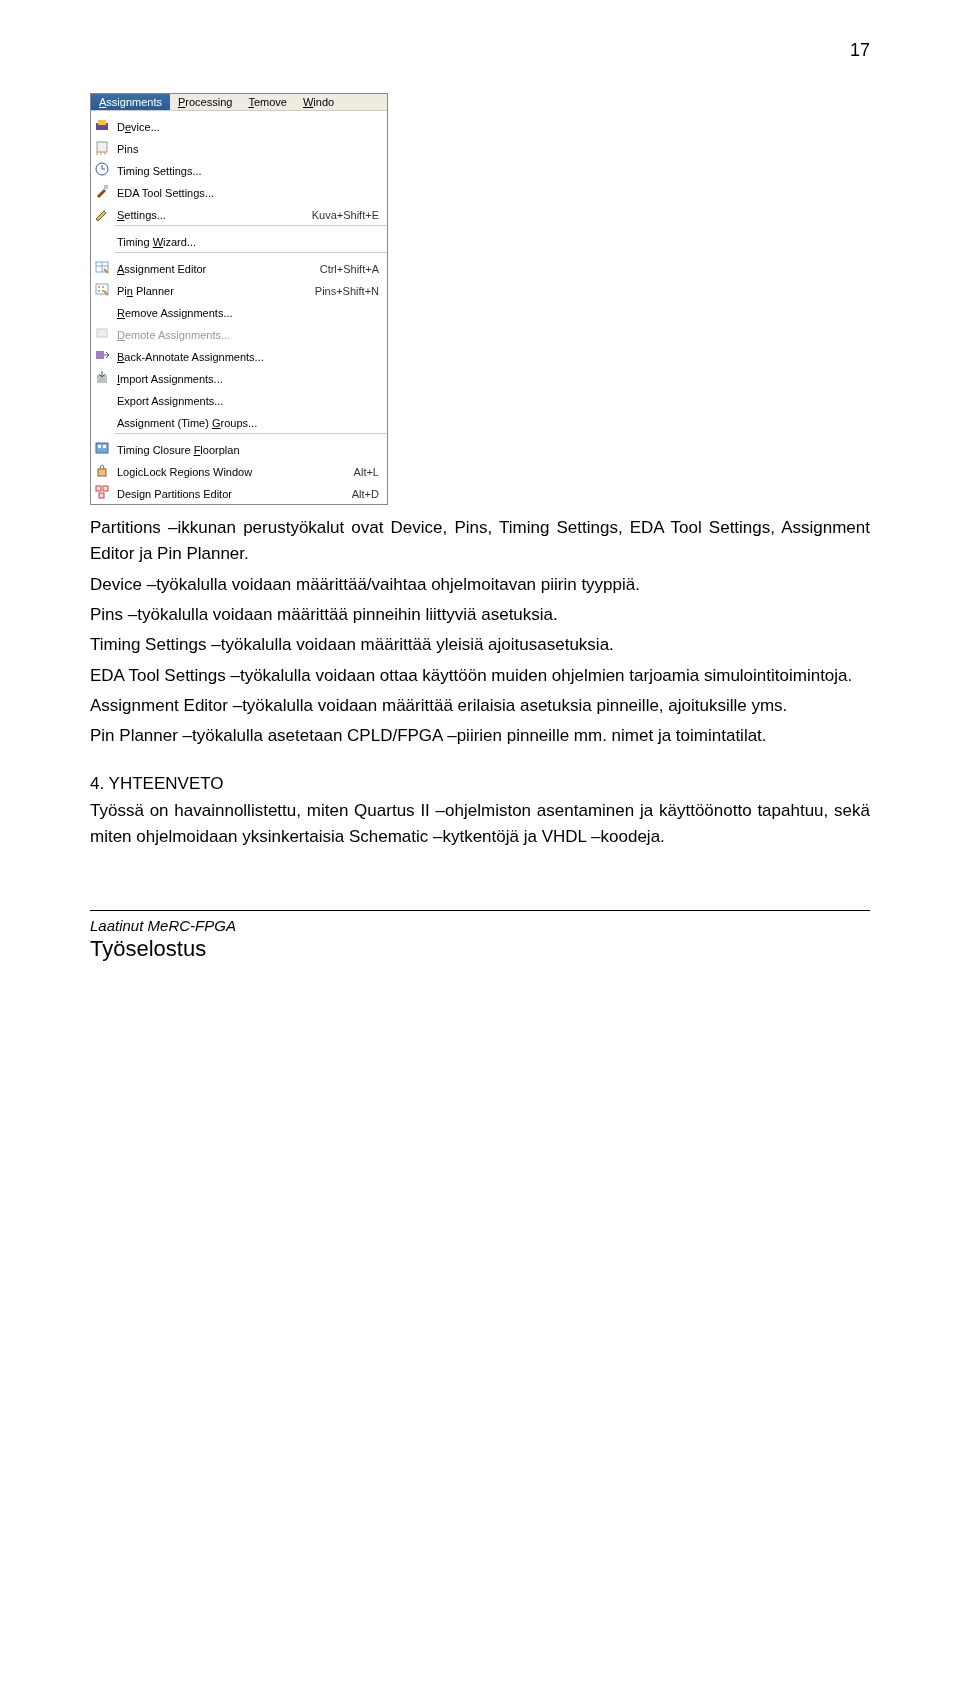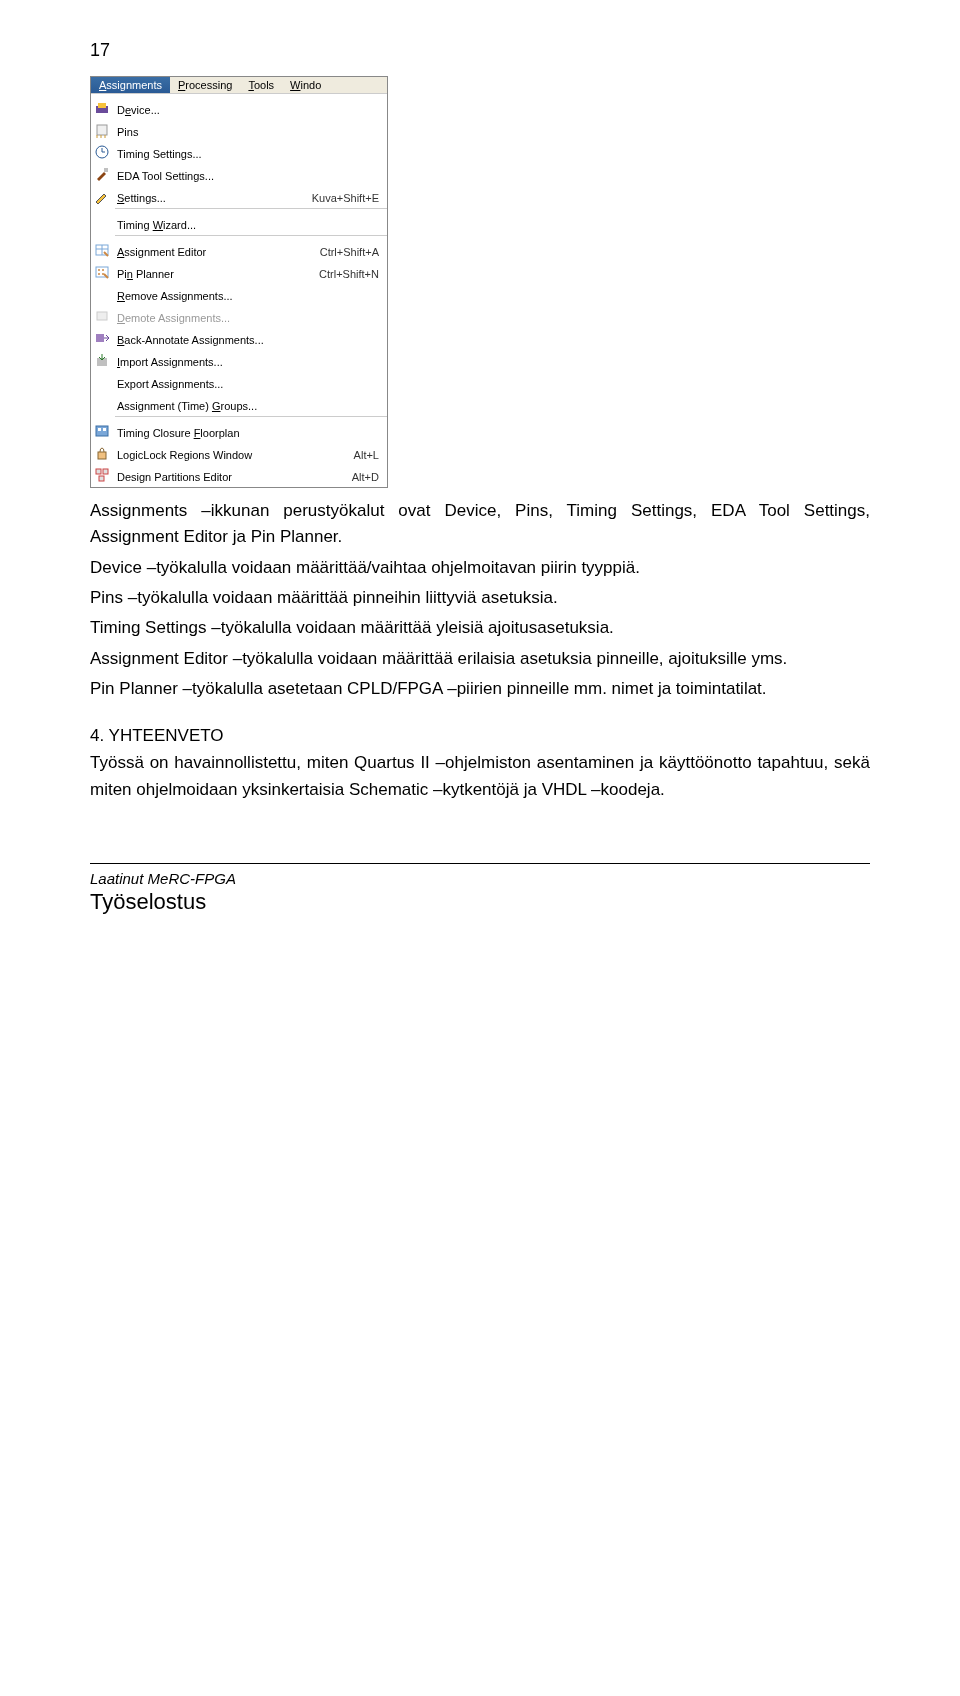--- a/index.html
+++ b/index.html
@@ -9,22 +9,23 @@
     font-family: Arial, Helvetica, sans-serif;
     font-size: 16px;
     color: #000;
     width: 960px;
   }
   .page {
     padding: 40px 90px 40px 90px;
     position: relative;
   }
   .page-number {
+    text-align: right;
     font-size: 18px;
-    margin-bottom: 15px;
+    margin-bottom: 32px;
   }
   .screenshot {
     border: 1px solid #888;
     width: 296px;
     background: #14b8a6;
     font-family: Tahoma, Arial, sans-serif;
     font-size: 11px;
     margin-bottom: 10px;
   }
   .menubar {
@@ -92,21 +93,21 @@
 </head>
 <body>
 
 <div class="page">
   <div class="page-number">17</div>
 
   <div class="screenshot">
     <div class="menubar">
       <div class="menubar-item active"><span class="ul">A</span><span>ssignments</span></div>
       <div class="menubar-item"><span class="ul">P</span><span>rocessing</span></div>
-      <div class="menubar-item"><span class="ul">T</span><span>ools</span></div>
+      <div class="menubar-item"><span class="ul">T</span><span>emove</span></div>
       <div class="menubar-item"><span class="ul">W</span><span>indo</span></div>
     </div>
 
     <div class="dropdown">
 
       <div class="menu-row">
         <span class="menu-icon">
             <svg width="16" height="16">
               <rect x="2" y="6" width="12" height="7" fill="#6a4b9a"></rect>
               <rect x="4" y="3" width="8" height="5" fill="#f7c23c"></rect>
@@ -178,21 +179,21 @@
             <svg width="16" height="16">
               <rect x="2" y="3" width="12" height="10" fill="#fff" stroke="#7aa7d8"></rect>
               <circle cx="5" cy="6" r="1" fill="#c84"></circle>
               <circle cx="9" cy="6" r="1" fill="#c84"></circle>
               <circle cx="5" cy="10" r="1" fill="#c84"></circle>
               <circle cx="9" cy="10" r="1" fill="#c84"></circle>
               <path d="M10 10 L14 14" stroke="#c84" stroke-width="2"></path>
             </svg>
           </span>
         <span class="menu-label">Pi<u>n</u> Planner</span>
-        <span class="menu-shortcut">Ctrl+Shift+N</span>
+        <span class="menu-shortcut">Pins+Shift+N</span>
       </div>
       <div class="menu-row">
         <span class="menu-icon"></span>
         <span class="menu-label"><u>R</u>emove Assignments...</span>
       </div>
       <div class="menu-row disabled">
         <span class="menu-icon">
             <svg width="16" height="16">
               <rect x="3" y="4" width="10" height="8" fill="#eee" stroke="#ccc"></rect>
             </svg>
@@ -256,24 +257,25 @@
             </svg>
           </span>
         <span class="menu-label">Design Partitions Editor</span>
         <span class="menu-shortcut">Alt+D</span>
       </div>
     </div>
   </div>
 
 
   <div class="body-text">
-    <p>Assignments –ikkunan perustyökalut ovat Device, Pins, Timing Settings, EDA Tool Settings, Assignment Editor ja Pin Planner.</p>
+    <p>Partitions –ikkunan perustyökalut ovat Device, Pins, Timing Settings, EDA Tool Settings, Assignment Editor ja Pin Planner.</p>
     <p>Device –työkalulla voidaan määrittää/vaihtaa ohjelmoitavan piirin tyyppiä.</p>
     <p>Pins –työkalulla voidaan määrittää pinneihin liittyviä asetuksia.</p>
     <p>Timing Settings –työkalulla voidaan määrittää yleisiä ajoitusasetuksia.</p>
+    <p class="indent" style="padding-left:0"><span>EDA Tool Settings –työkalulla voidaan ottaa käyttöön muiden ohjelmien tarjoamia simulointitoimintoja.</span></p>
     <p style="padding-left:0"><span>Assignment Editor –työkalulla voidaan määrittää erilaisia asetuksia pinneille, ajoituksille yms.</span></p>
     <p style="padding-left:0"><span>Pin Planner –työkalulla asetetaan CPLD/FPGA –piirien pinneille mm. nimet ja toimintatilat.</span></p>
   </div>
 
   <div class="section-title">4. YHTEENVETO</div>
   <div class="body-text">
     <p>Työssä on havainnollistettu, miten Quartus II –ohjelmiston asentaminen ja käyttöönotto tapahtuu, sekä miten ohjelmoidaan yksinkertaisia Schematic –kytkentöjä ja VHDL –koodeja.</p>
   </div>
 
   <div class="footer-line">

